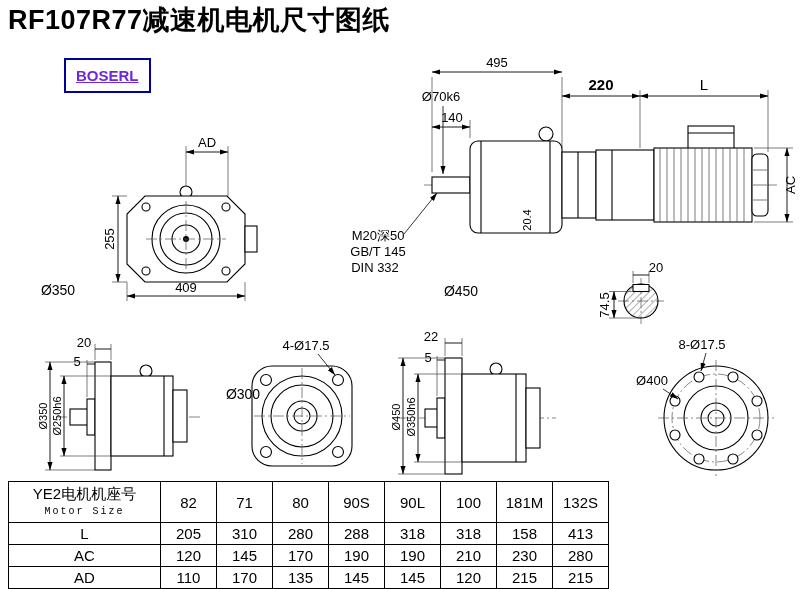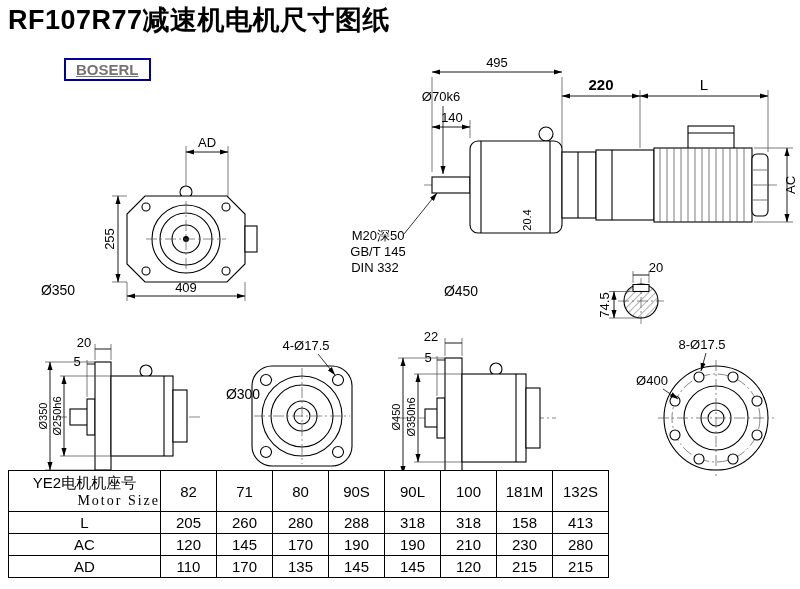--- a/index.html
+++ b/index.html
@@ -1,38 +1,38 @@
 <!DOCTYPE html>
 <html><head>
 <meta charset="utf-8">
 <style>
   html,body{margin:0;padding:0;background:#fff;}
   body{width:800px;height:589px;overflow:hidden;font-family:"Liberation Sans",sans-serif;}
   .page{position:relative;width:800px;height:415px;background:#fff;}
   .title{position:absolute;left:8px;top:2px;margin:0;font-size:27px;font-weight:bold;color:#000;letter-spacing:0.5px;}
-  .logo{position:absolute;left:64px;top:58px;border:2px solid #00009b;color:#737373;font-weight:bold;font-size:15px;padding:1px 10px;text-decoration:underline;background:#fff;}
+  .logo{position:absolute;left:64px;top:58px;border:2px solid #00009b;color:#6d28d9;font-weight:bold;font-size:15px;padding:7px 10px;text-decoration:underline;background:#fff;}
   svg.drawing{position:absolute;left:0;top:0;}
   svg text{font-family:"Liberation Sans",sans-serif;font-size:13px;fill:#000;text-anchor:middle;}
   .t11{font-size:11px;}
   .t14{font-size:14px;}
   .t15{font-size:15px;}
   .bold{font-weight:bold;}
   .fw{fill:#fff;stroke:#000;stroke-width:1.1;}
   .ln{fill:none;stroke:#000;stroke-width:1.1;}
   .thin{fill:none;stroke:#444;stroke-width:0.7;}
   .dim{fill:none;stroke:#000;stroke-width:0.9;marker-start:url(#arr);marker-end:url(#arr);}
   .dimp{fill:none;stroke:#000;stroke-width:0.9;}
   .ldr{fill:none;stroke:#000;stroke-width:0.8;marker-end:url(#arr);}
   .cl{fill:none;stroke:#555;stroke-width:0.7;stroke-dasharray:11 3 2 3;}
-  .dim-table{position:absolute;left:8px;top:470px;border-collapse:collapse;table-layout:fixed;background:#fff;}
+  .dim-table{position:absolute;left:8px;top:481px;border-collapse:collapse;table-layout:fixed;background:#fff;}
   .dim-table th,.dim-table td{border:1px solid #000;text-align:center;vertical-align:middle;font-weight:normal;font-size:15px;color:#000;padding:0;}
   .dim-table td{height:21px;}
   .hdr-row th{height:40px;}
   .cn{display:block;font-size:15px;line-height:19px;}
-  .en{display:block;font-size:14px;line-height:18px;letter-spacing:2px;font-family:Liberation Serif, serif;text-align:right;}
+  .en{display:block;font-size:10px;line-height:18px;letter-spacing:2px;font-family:Liberation Mono, monospace;}
 </style>
 </head>
 <body>
 
 <div class="page">
 
   <h1 class="title">RF107R77减速机电机尺寸图纸</h1>
   <div class="logo">BOSERL</div>
 
   <svg class="drawing" width="800" height="476" viewBox="0 0 800 476">
@@ -260,21 +260,21 @@
         <th>80</th>
         <th>90S</th>
         <th>90L</th>
         <th>100</th>
         <th>181M</th>
         <th>132S</th>
       </tr>
       <tr>
         <td>L</td>
         <td>205</td>
-        <td>260</td>
+        <td>310</td>
         <td>280</td>
         <td>288</td>
         <td>318</td>
         <td>318</td>
         <td>158</td>
         <td>413</td>
       </tr>
       <tr>
         <td>AC</td>
         <td>120</td>

